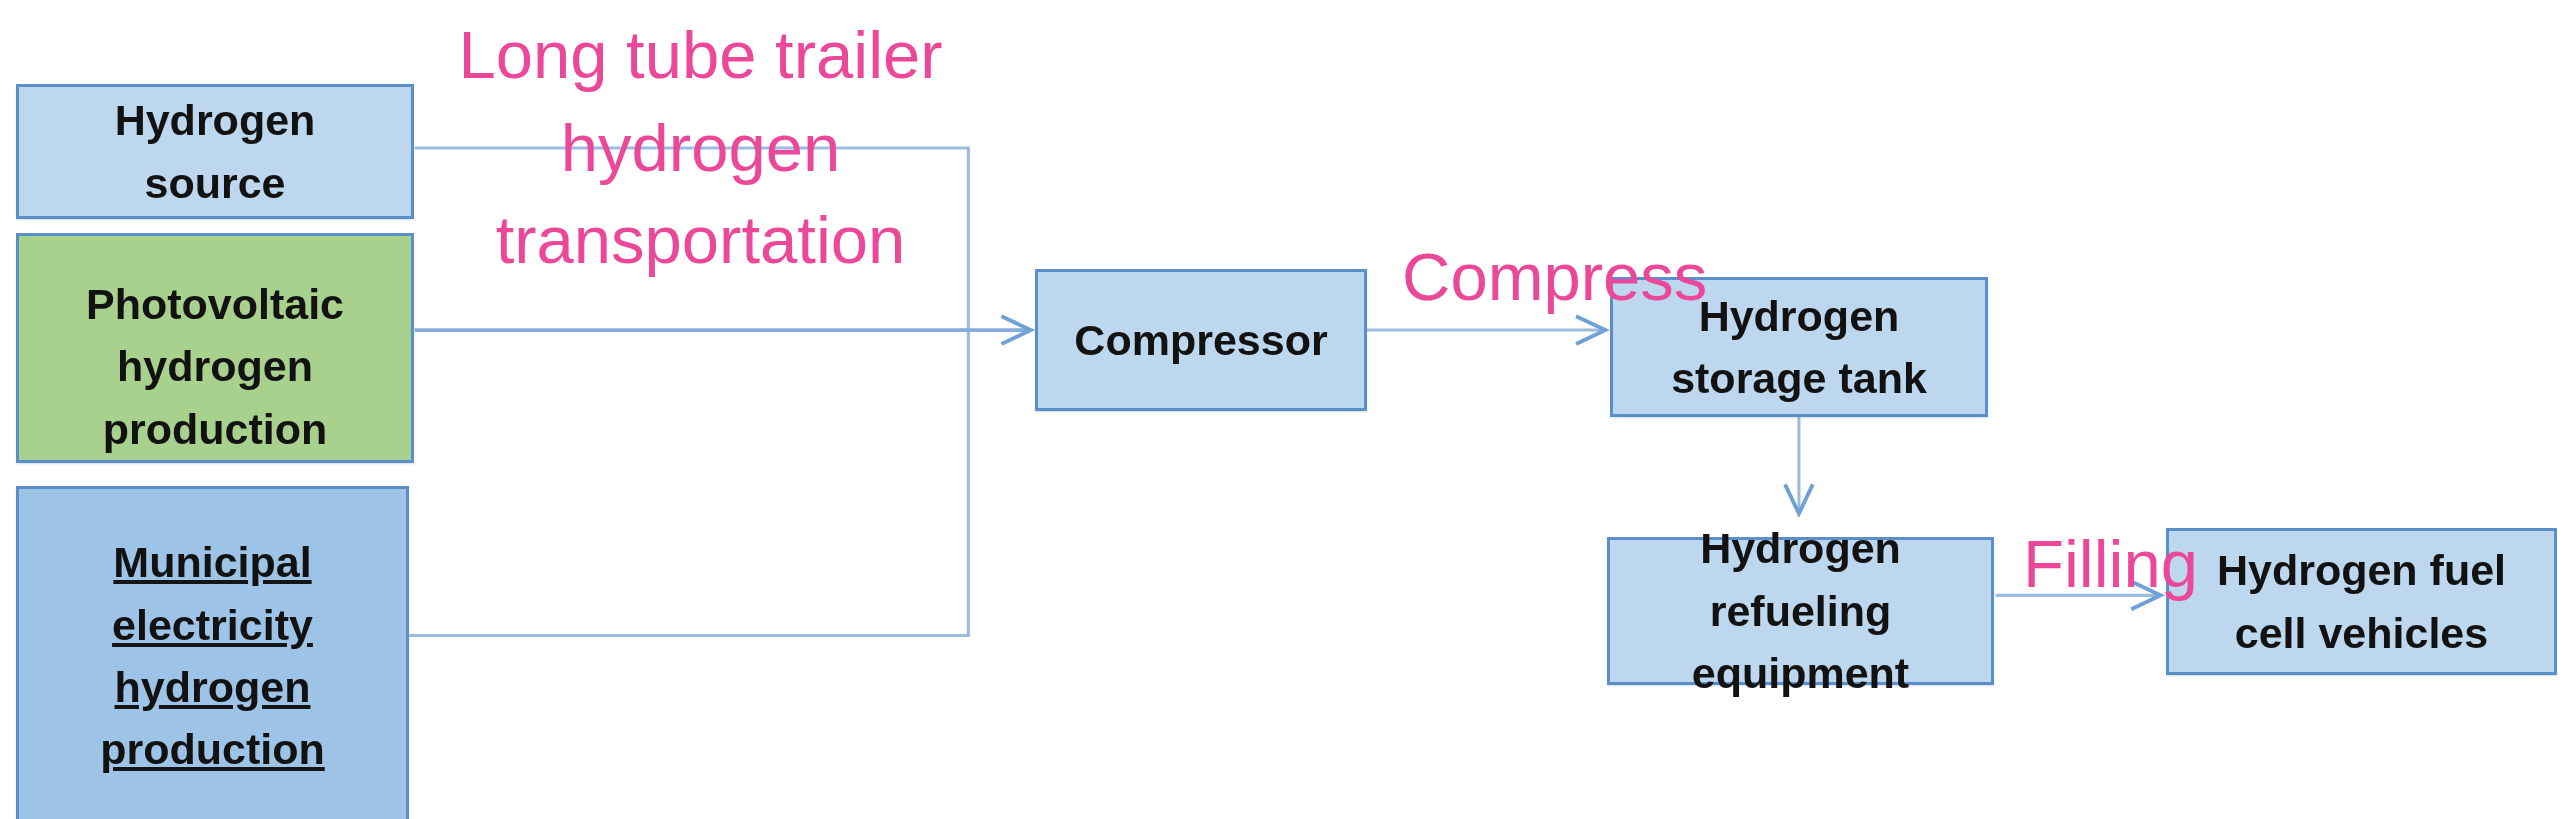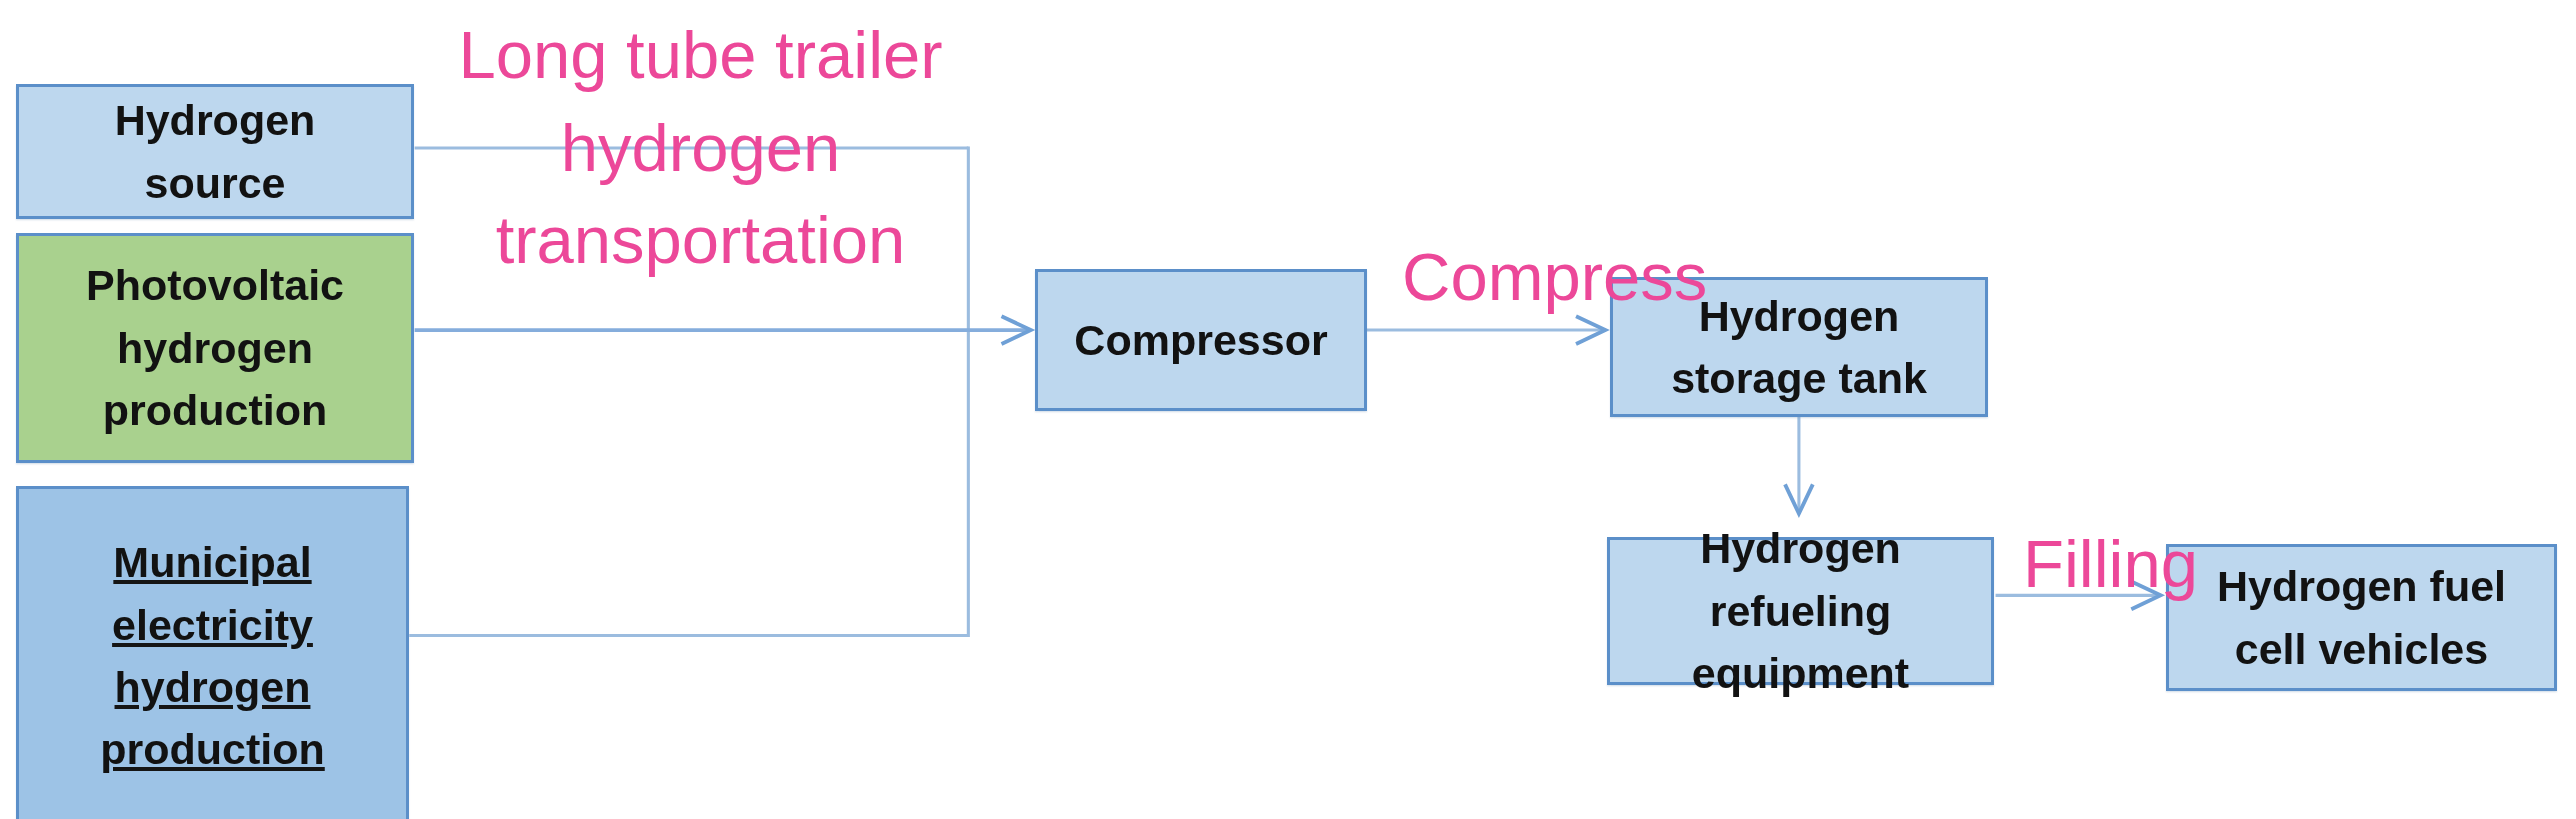--- a/index.html
+++ b/index.html
@@ -51,21 +51,21 @@
   #label-compress  { left: 1356px; top: 231px; margin-left: 46px; }
   #label-filling   { left: 2023px; top: 518px; }
 
   
   #node-hydrogen-source      { left: 16px;   top: 66px;  width: 398px; height: 135px; }
   #node-photovoltaic         { left: 16px;   top: 215px; width: 398px; height: 230px; }
   #node-municipal            { left: 16px;   top: 468px; width: 393px; height: 340px; }
   #node-compressor           { left: 1035px; top: 251px; width: 332px; height: 142px; }
   #node-storage-tank         { left: 1610px; top: 259px; width: 378px; height: 140px; }
   #node-refueling            { left: 1607px; top: 519px; width: 387px; height: 148px; }
-  #node-fuel-cell-vehicles   { left: 2166px; top: 526px; width: 391px; height: 147px; }
+  #node-fuel-cell-vehicles   { left: 2166px; top: 510px; width: 391px; height: 147px; }
 </style>
 </head>
 <body>
 
 <div id="canvas">
 
   <svg id="connectors" viewBox="0 0 3339 1062" xmlns="http://www.w3.org/2000/svg">
     <defs>
       <marker id="arrowhead" markerUnits="userSpaceOnUse" markerWidth="50" markerHeight="46" refX="42" refY="22" orient="auto">
         <path d="M4,4 L42,22 L4,40" fill="none" stroke="#6FA0D6" stroke-width="5"></path>
@@ -85,21 +85,21 @@
     <line x1="2332" y1="522" x2="2332" y2="666" stroke="#9BBCDF" stroke-width="4" marker-end="url(#arrowhead)"></line>
 
     <line x1="2587" y1="772" x2="2801" y2="772" stroke="#9BBCDF" stroke-width="4" marker-end="url(#arrowhead)"></line>
   </svg>
 
   <div class="node fill-lightblue" id="node-hydrogen-source" style="background: rgb(189, 215, 238);">
     <div class="box-label">Hydrogen
 source</div>
   </div>
 
-  <div class="node fill-green" id="node-photovoltaic" style="background: rgb(169, 209, 142);">
+  <div class="node fill-green" id="node-photovoltaic" style="background: rgb(169, 209, 142); align-items: flex-end;">
     <div class="box-label">Photovoltaic
 hydrogen
 production</div>
   </div>
 
   <div class="node fill-medblue" id="node-municipal" style="background: rgb(157, 195, 230); text-decoration: underline;">
     <div class="box-label">Municipal
 electricity
 hydrogen
 production</div>

